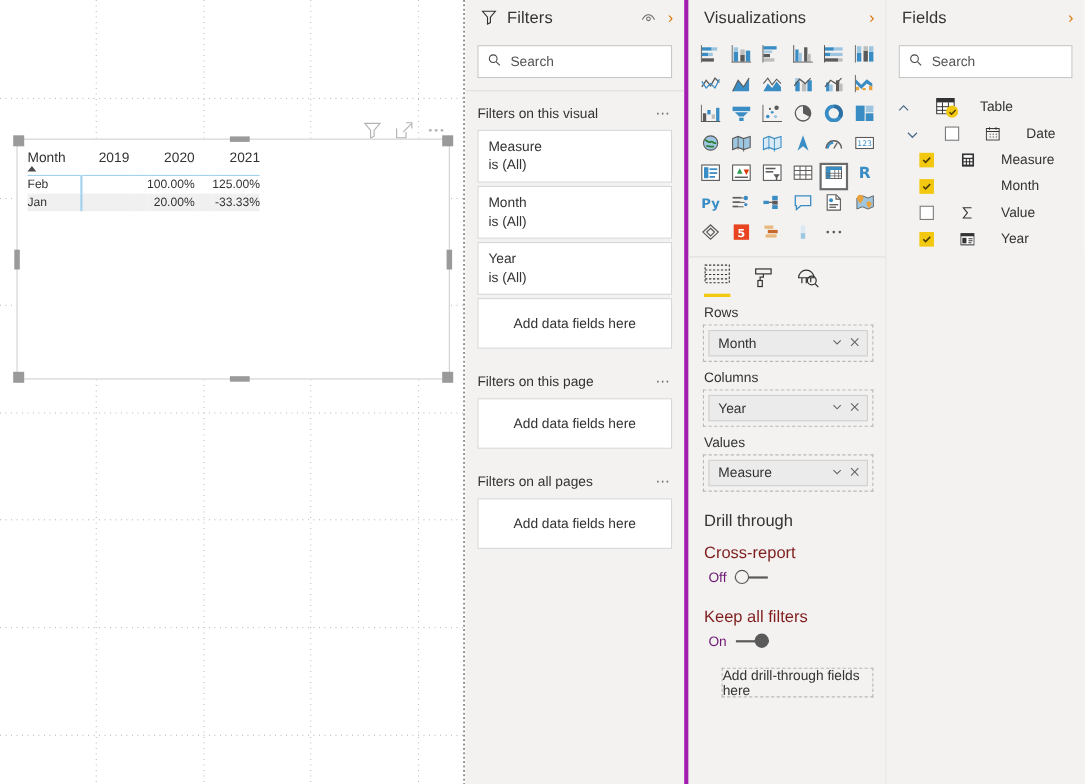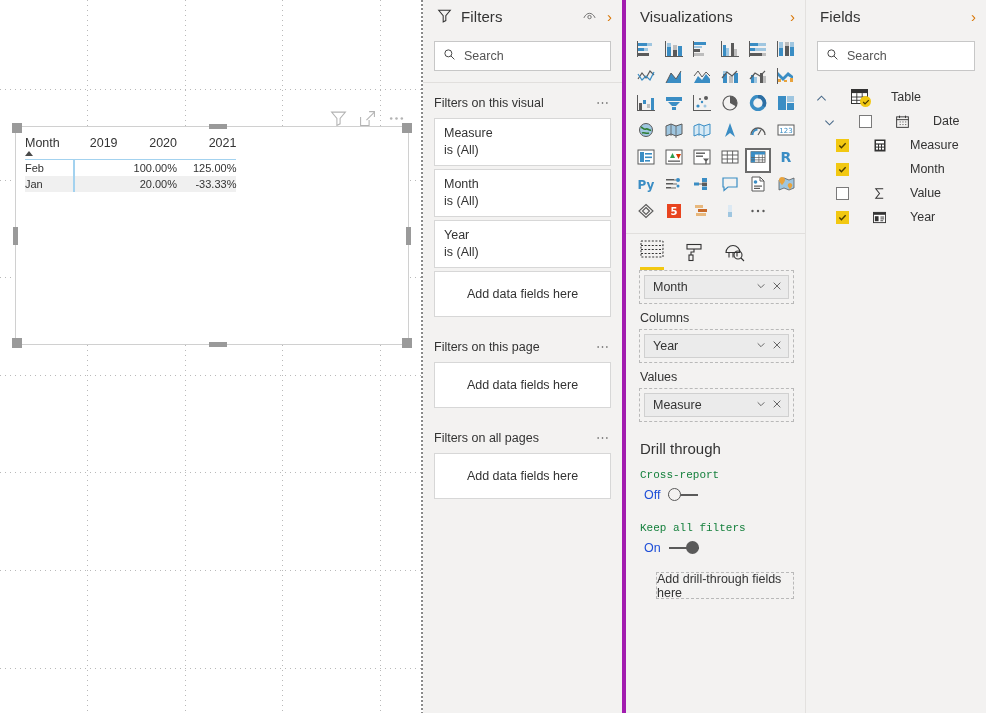--- a/index.html
+++ b/index.html
@@ -173,23 +173,23 @@
     background:#ebebeb; border:1px solid #d0d0d0;
     height:24px; display:flex; align-items:center;
     padding: 0 6px 0 8px; gap:6px;
     font-size:12.5px; color:#333;
   }
   .chip .cname { flex:1; }
   .chip .cic { color:#666; cursor:pointer; display:block; }
   .drill-title {
     font-size:15px; color:#333; padding: 18px 0 2px 14px;
   }
-  .drill-lbl { font-size:11px; color:#15803d; padding: 10px 0 0 14px; font-family: Liberation Mono, monospace; }
+  .drill-lbl { font-size:15px; color:#7f1d1d; padding: 10px 0 0 14px; }
   .toggle-row { display:flex; align-items:center; gap:8px; padding: 7px 0 0 18px; }
-  .toggle-row .tlbl { font-size:12.5px; color:#1d4ed8; }
+  .toggle-row .tlbl { font-size:12.5px; color:#701a75; }
   .sw { position:relative; width:30px; height:14px; cursor:pointer; }
   .sw .track { position:absolute; top:6px; left:0; width:30px; height:2px; background:#5a5a5a; }
   .sw .knob { position:absolute; top:0; width:13px; height:13px; border-radius:50%; }
   .sw.off .knob { left:0; border:1.5px solid #5a5a5a; background:#f3f2f1; }
   .sw.on  .knob { right:0; background:#5a5a5a; }
   .drill-drop {
     margin: 17px 11px 0 30px;
     border:1px dashed #b9b9b9;
     height:27px; display:flex; align-items:center; justify-content:center;
     font-size:12.5px; color:#333; background:#f3f2f1;
@@ -724,20 +724,21 @@
       <div class="wtab">
         <svg width="21" height="19" viewBox="0 0 21 19" fill="none" stroke="#333" stroke-width="1.1">
             <path d="M2 9.5a7 7 0 0 1 14 0z"></path>
             <path d="M5 9.5v5M9 9.5v5M13 9.5v4"></path>
             <circle cx="14" cy="12" r="4"></circle>
             <path d="M17 15l3 3"></path>
           </svg>
       </div>
     </div>
 
+    <div class="well-label">Rows</div>
     <div class="well-drop">
       <div class="chip">
         <span class="cname">Month</span>
         <span class="cic"><svg width="10" height="10" viewBox="0 0 12 12" fill="none" stroke="#666" stroke-width="1.2">
               <path d="M2 4l4 4 4-4"></path>
             </svg></span>
         <span class="cic"><svg width="10" height="10" viewBox="0 0 12 12" fill="none" stroke="#666" stroke-width="1.2">
               <path d="M2 2l8 8M10 2l-8 8"></path>
             </svg></span>
       </div>

